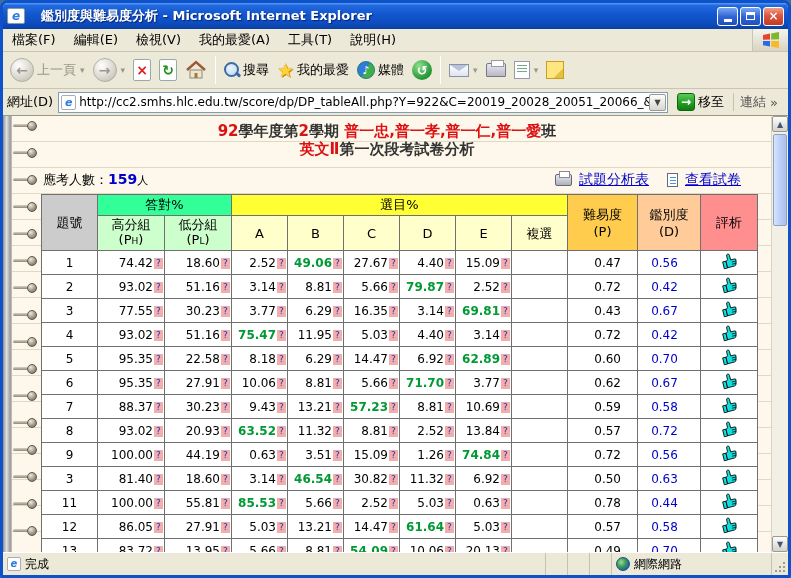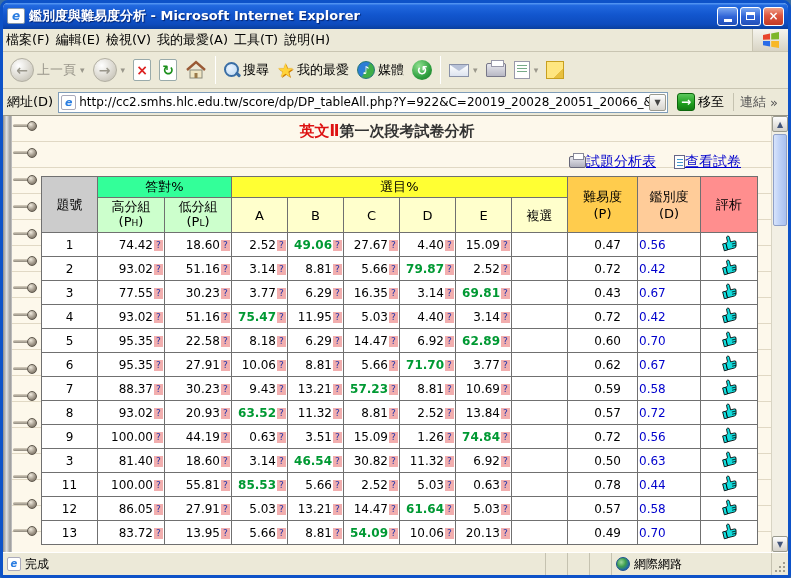--- a/index.html
+++ b/index.html
@@ -8,33 +8,33 @@
 
   .window{width:791px;height:578px;display:flex;flex-direction:column;
     border:3px solid #0d52c8;border-radius:8px 8px 3px 3px;background:#ece9d8;overflow:hidden;}
 
   
   .titlebar{height:26px;flex:0 0 26px;display:flex;align-items:center;padding:0 4px;
     background:linear-gradient(180deg,#5a9cf5 0%,#2168df 10%,#1256ce 45%,#0d4bbd 82%,#0a3f9e 100%);}
   .title-icon{width:18px;height:16px;margin-right:4px;background:#fff;border:1px solid #8899aa;border-radius:2px;
     color:#2a7de1;font-weight:bold;font-size:12px;line-height:14px;text-align:center;font-style:italic;}
   .title-text{color:#fff;font-weight:bold;font-size:13px;text-shadow:1px 1px 1px rgba(0,20,80,.7);flex:1;
-    white-space:nowrap;overflow:hidden;}
+    white-space:nowrap;overflow:hidden;margin-left:12px;}
   .winbtns{display:flex;gap:2px;}
   .winbtn{width:21px;height:19px;border:1px solid #fff;border-radius:3px;color:#fff;
     display:flex;align-items:center;justify-content:center;font-size:12px;font-weight:bold;}
   .btn-min,.btn-max{background:linear-gradient(180deg,#7aa7f0 0%,#3166d8 50%,#214fb8 100%);}
   .btn-close{background:linear-gradient(180deg,#f0a088 0%,#dd5640 45%,#c33a24 100%);}
   .glyph-min{width:8px;height:3px;background:#fff;margin-top:8px;}
   .glyph-max{width:9px;height:8px;border:1px solid #fff;border-top:3px solid #fff;}
 
   
   .menubar{height:23px;flex:0 0 23px;display:flex;align-items:stretch;background:#ece9d8;
     border-bottom:1px solid #c9c5b2;font-size:13px;color:#000;}
-  .menu-item{display:flex;align-items:center;padding:0 3px;cursor:default;}
+  .menu-item{display:flex;align-items:center;padding:0 9px;cursor:default;}
   .winlogo{margin-left:auto;width:36px;display:flex;align-items:center;justify-content:center;
     background:linear-gradient(180deg,#f5f4ee,#d8d4c4);border-left:1px solid #c9c5b2;}
 
   
   .toolbar{height:37px;flex:0 0 37px;display:flex;align-items:center;background:#ece9d8;
     border-bottom:1px solid #c9c5b2;padding:0 3px;font-size:13px;}
   .tbtn{display:flex;align-items:center;gap:3px;padding:2px 4px;border-radius:3px;height:32px;}
   .circle{width:24px;height:24px;border-radius:50%;display:flex;align-items:center;justify-content:center;
     font-size:14px;font-weight:bold;}
   .circle.disabled{background:radial-gradient(circle at 35% 30%,#ffffff,#d8d5cc 60%,#b9b6aa);
@@ -97,21 +97,21 @@
     background:radial-gradient(circle at 35% 30%,#efe9dd,#9a9183 60%,#6b6357);border:1px solid #5f584d;}
 
   .page{position:absolute;left:0;top:0;right:17px;bottom:0;padding:6px 0 0 0;}
   .page-head{text-align:center;font-size:15px;font-weight:bold;color:#333;line-height:18px;}
   .red{color:#dd1111;}
   .info-row{display:flex;align-items:flex-end;margin:13px 30px 5px 40px;font-size:13px;}
   .examinees{color:#000;}
   .examinees .count{color:#0000cc;font-weight:bold;font-size:14px;}
   .examinees .unit{font-size:11px;}
   .page-links{margin-left:auto;display:flex;gap:18px;align-items:center;}
-  .plink{color:#0000cc;text-decoration:underline;font-size:14px;display:flex;align-items:center;gap:0;cursor:pointer;}
+  .plink{color:#0000cc;text-decoration:underline;font-size:14px;display:flex;align-items:center;gap:7px;cursor:pointer;}
   .plink-printer{width:17px;height:12px;background:linear-gradient(180deg,#e8e8ee,#b0b0bc);border:1px solid #667;
     border-radius:2px;position:relative;}
   .plink-printer::before{content:"";position:absolute;left:3px;top:-4px;width:9px;height:5px;background:#fff;border:1px solid #889;}
   .plink-page{width:11px;height:14px;background:#fff;border:1px solid #668;position:relative;}
   .plink-page::after{content:"";position:absolute;left:2px;top:3px;width:6px;height:1px;background:#49c;
     box-shadow:0 3px 0 #49c,0 6px 0 #49c;}
 
   
   table.an{border-collapse:collapse;table-layout:fixed;margin-left:38px;background:#fff;font-size:12px;color:#000;}
   table.an th,table.an td{border:1px solid #707070;overflow:hidden;white-space:nowrap;}
@@ -128,21 +128,21 @@
   .hg-pink{background:var(--review_pink,#ff8e8e);}
   .smallcap{font-size:9px;}
   td{height:20px;background:#fff;}
   td.qno{text-align:center;}
   td.num{text-align:right;padding-right:1px;}
   td.num .val{display:inline-block;}
   td.num.correct .val{color:var(--correct_green,#009933);font-weight:bold;}
   .badge{display:inline-block;width:9px;height:11px;background:#f2aeae;color:#2233aa;font-size:9px;
     line-height:11px;text-align:center;margin-left:1px;vertical-align:1px;cursor:pointer;}
   td.pval{text-align:right;padding-right:16px;}
-  td.dval{text-align:left;padding-right:10px;color:var(--discrimination_blue,#0000cc);}
+  td.dval{text-align:center;padding-right:10px;color:var(--discrimination_blue,#0000cc);}
   td.rev{text-align:center;}
   .thumb{display:inline-block;cursor:pointer;line-height:0;}
 
   
   .vscroll{position:absolute;right:0;top:0;bottom:0;width:17px;background:#f2efe4;border-left:1px solid #d8d4c4;}
   .sbtn{position:absolute;left:0;width:16px;height:16px;background:linear-gradient(180deg,#fdfdfd,#d5d2ca);
     border:1px solid #9a9a8e;border-radius:2px;font-size:8px;color:#44557a;
     display:flex;align-items:center;justify-content:center;}
   .sbtn.up{top:0;}
   .sbtn.down{bottom:0;}
@@ -297,24 +297,30 @@
         <div class="ring" style="top: 275px;"></div>
         <div class="ring" style="top: 302px;"></div>
         <div class="ring" style="top: 329px;"></div>
         <div class="ring" style="top: 356px;"></div>
         <div class="ring" style="top: 383px;"></div>
         <div class="ring" style="top: 410px;"></div>
       </div>
 
     <div class="page">
       <div class="page-head">
+        <span class="red">92</span><span>學年度第</span><span class="red">2</span><span>學期 </span><span class="red">普一忠,普一孝,普一仁,普一愛</span><span>班</span>
+      </div>
+      <div class="page-head">
         <span class="red">英文Ⅱ</span><span>第一次段考試卷分析</span>
       </div>
 
       <div class="info-row">
+        <span class="examinees">
+          <span>應考人數：</span><span class="count">159</span><span class="unit">人</span>
+        </span>
         <span class="page-links">
           <span class="plink">
             <span class="plink-printer"></span>
             <span>試題分析表</span>
           </span>
           <span class="plink">
             <span class="plink-page"></span>
             <span>查看試卷</span>
           </span>
         </span>

